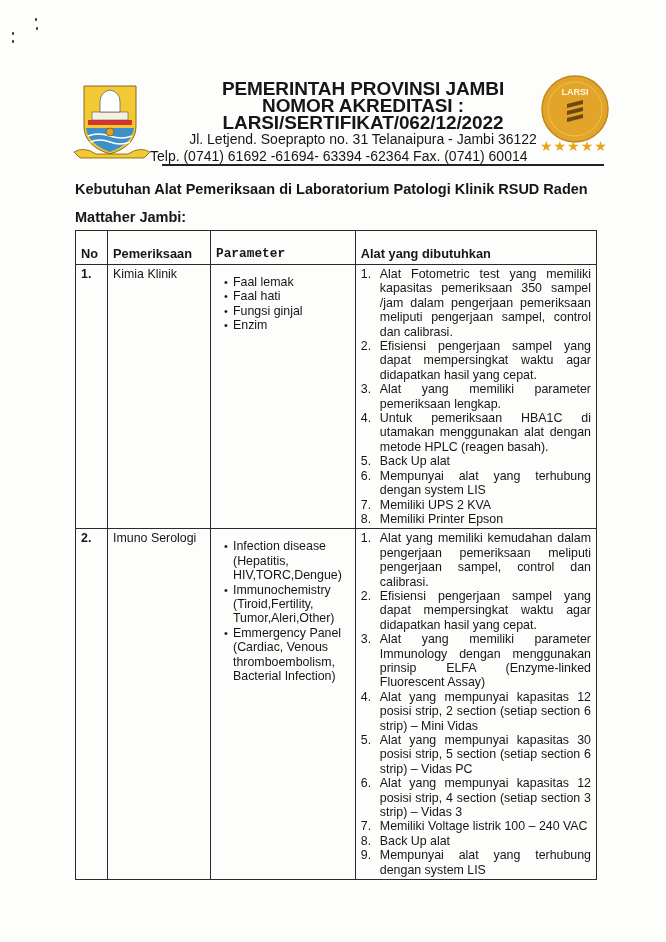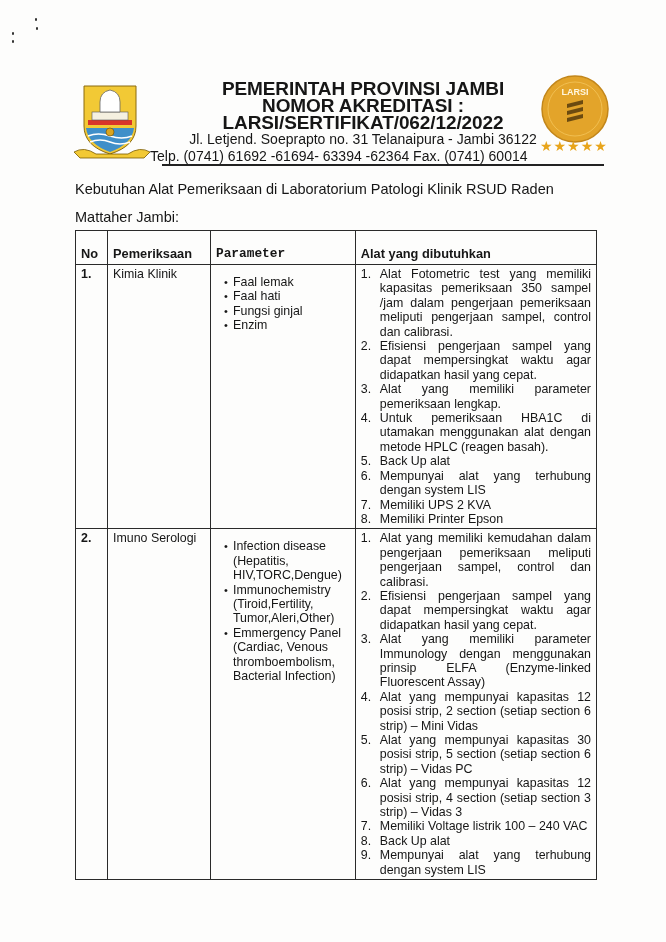--- a/index.html
+++ b/index.html
@@ -15,21 +15,21 @@
   .logo-jambi { position: absolute; left: 6px; top: 8px; width: 76px; height: 80px; }
   .head-text { position: absolute; left: 60px; top: 8px; width: 470px; text-align: center; }
   .head-line1, .head-line2, .head-line3 { font-weight: bold; font-size: 19px; line-height: 17px; letter-spacing: -0.1px; }
   .head-line4, .head-line5 { font-size: 14px; line-height: 17px; }
   .head-line5 { text-align: left; padding-left: 22px; }
   .logo-larsi { position: absolute; left: 472px; top: 2px; width: 70px; height: 70px; }
   .stars { position: absolute; left: 472px; top: 66px; font-size: 14px; color: #e8a51c; letter-spacing: 1px; }
   .rule { position: absolute; left: 94px; top: 92px; width: 442px; height: 2px; background: #222; }
 
   
-  .intro { position: absolute; left: 75px; top: 175px; width: 540px; font-size: 14.5px; line-height: 28px; }
+  .intro { position: absolute; left: 75px; top: 175px; width: 540px; font-size: 14.5px; line-height: 28px; font-weight: bold; }
 
   
   table.req { position: absolute; left: 75px; top: 230px; width: 522px; border-collapse: collapse; font-size: 12.4px; line-height: 14.4px; }
   table.req th, table.req td { border: 1.5px solid #2a2a2a; vertical-align: top; padding: 2px 5px; text-align: left; }
   table.req th { font-weight: bold; font-size: 12.8px; height: 15px; padding-top: 16px; }
   .col-no { width: 21px; }
   .col-pem { width: 92px; }
   .col-par { width: 112px; font-family: Liberation Mono, monospace; }
   td.no { font-weight: bold; }
   ul.params { margin: 8px; padding: 0; list-style: none; }

